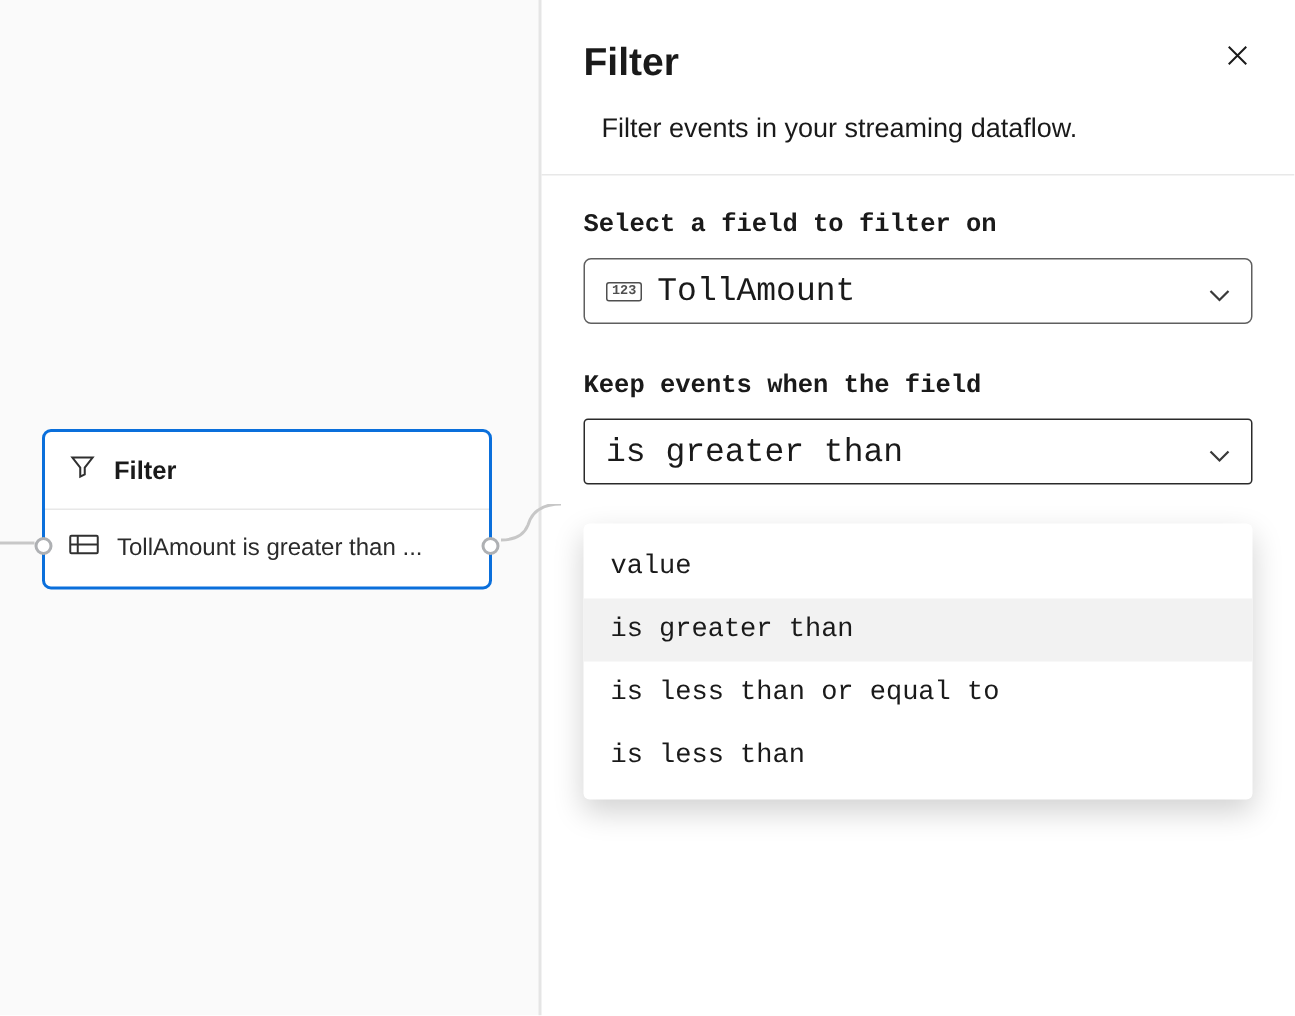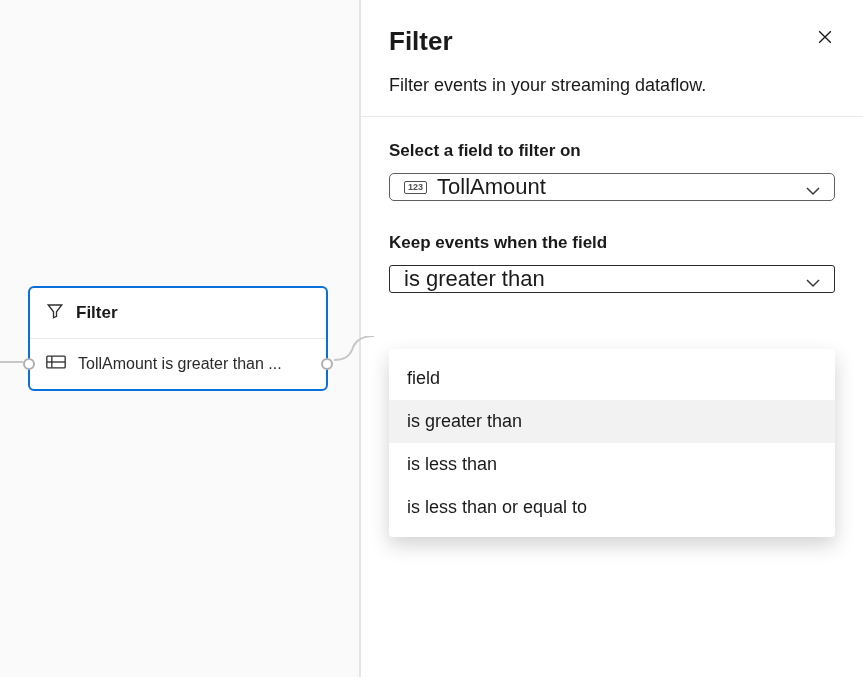--- a/index.html
+++ b/index.html
@@ -73,39 +73,40 @@
       display: flex;
       flex-direction: column;
       border-left: 1px solid #e5e5e5;
     }
     .panel-header {
       padding: 26px 28px 20px 28px;
       border-bottom: 1px solid #e8e8e8;
       position: relative;
     }
     .panel-title { font-size: 26px; font-weight: 600; margin-bottom: 18px; }
-    .panel-desc { font-size: 18px; color: #1a1a1a; font-weight: 400; }
+    .panel-desc { font-size: 18px; color: #1a1a1a; font-weight: 400; margin-left: 12px; }
     .close-btn {
       position: absolute;
       top: 24px; right: 24px;
       width: 28px; height: 28px;
       background: none;
       border: none;
       cursor: pointer;
       display: flex; align-items: center; justify-content: center;
     }
     .close-btn svg { width: 20px; height: 20px; stroke: #1a1a1a; }
     .panel-body {
       padding: 24px 28px;
       position: relative;
+      font-family: Liberation Mono, monospace;
     }
     .form-label { font-size: 17px; font-weight: 600; margin-bottom: 12px; }
     .select {
       width: 100%;
-      height: 28px;
+      height: 44px;
       border: 1px solid #5f5f5f;
       border-radius: 5px;
       background: #fff;
       display: flex;
       align-items: center;
       padding: 0 14px;
       cursor: pointer;
       margin-bottom: 32px;
       position: relative;
     }
@@ -207,19 +208,19 @@
     <div class="select select-open">
       <span class="select-text">is greater than</span>
       <span class="chevron">
         <svg viewBox="0 0 14 10">
             <path d="M1 2l6 6 6-6"></path>
           </svg>
       </span>
     </div>
 
     <div class="dropdown" id="dropdown">
-        <div class="dropdown-item">field</div>
+        <div class="dropdown-item">value</div>
         <div class="dropdown-item highlight">is greater than</div>
+        <div class="dropdown-item">is less than or equal to</div>
         <div class="dropdown-item">is less than</div>
-        <div class="dropdown-item">is less than or equal to</div>
       </div>
   </div>
 </div>
 
 </body></html>

